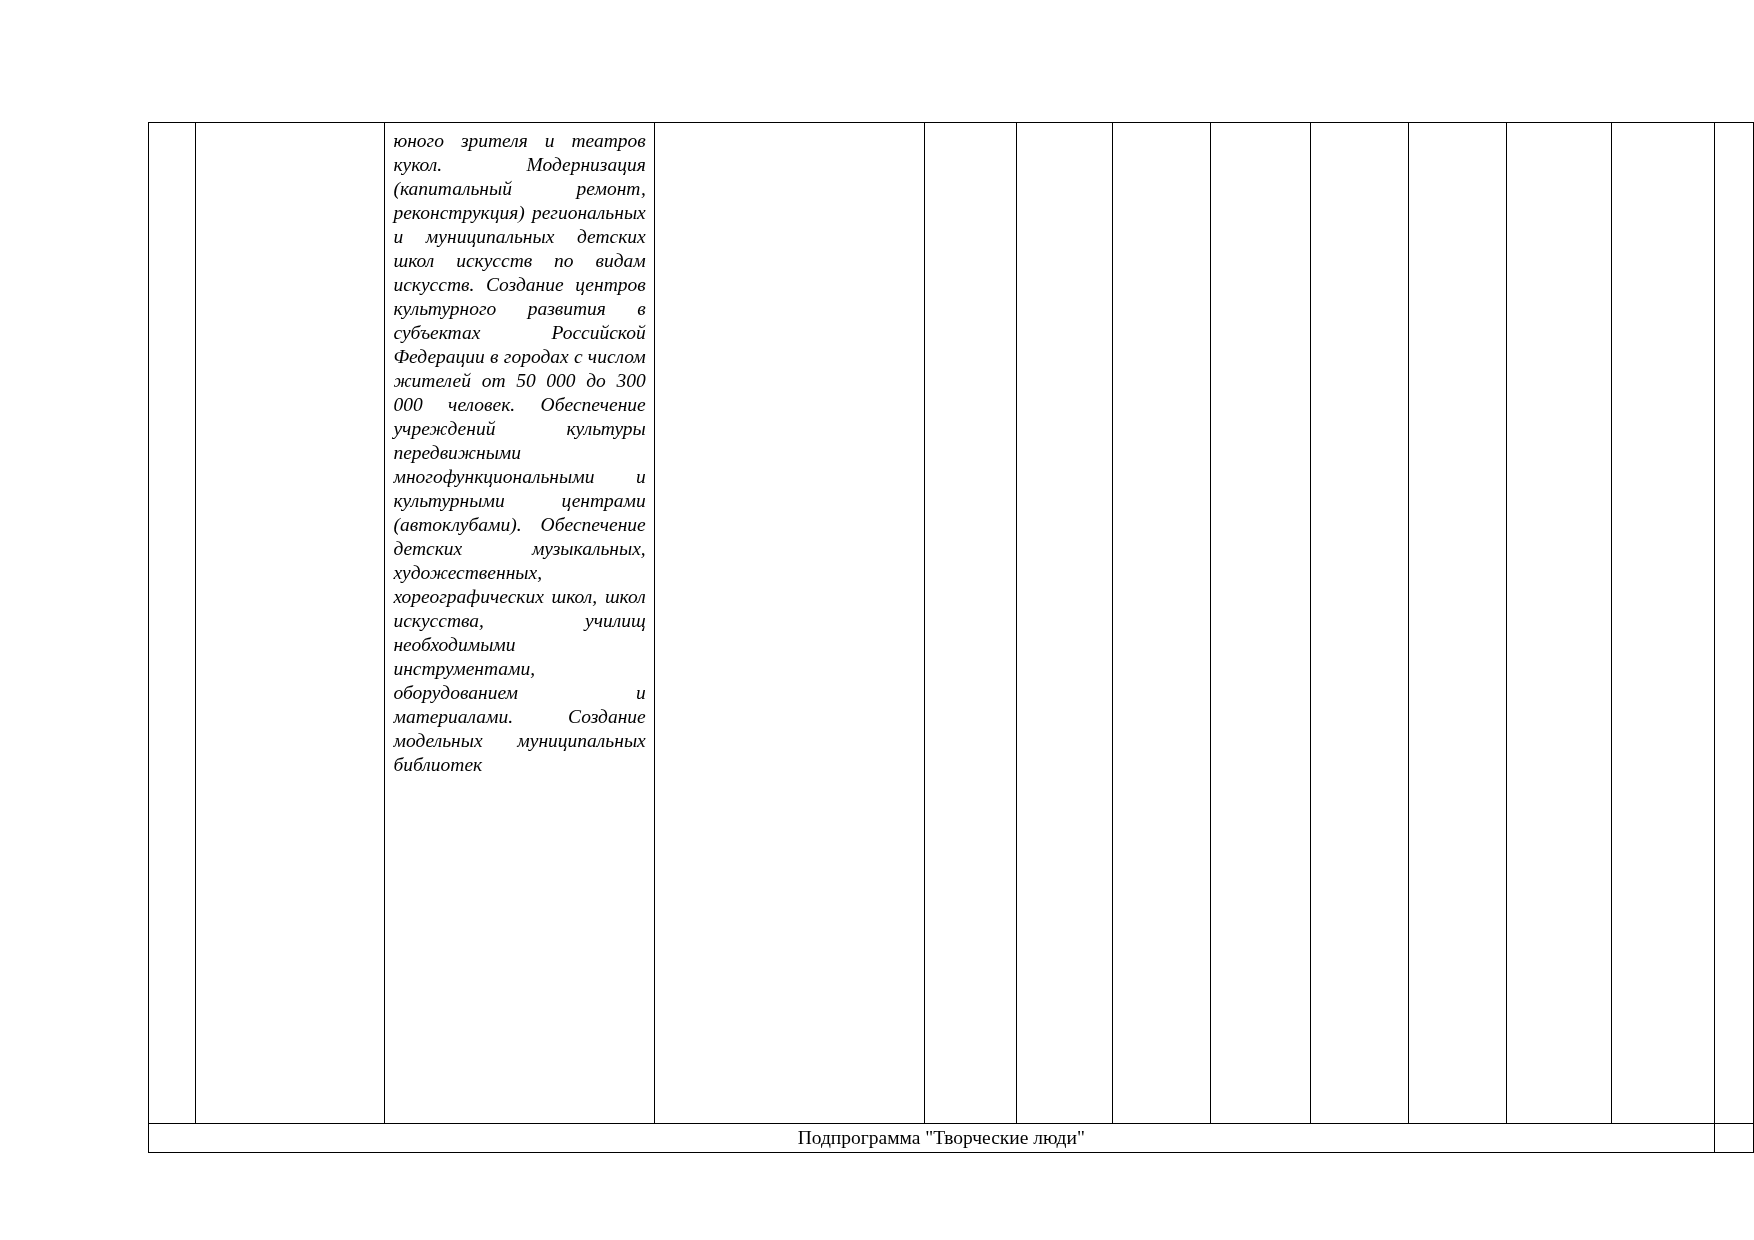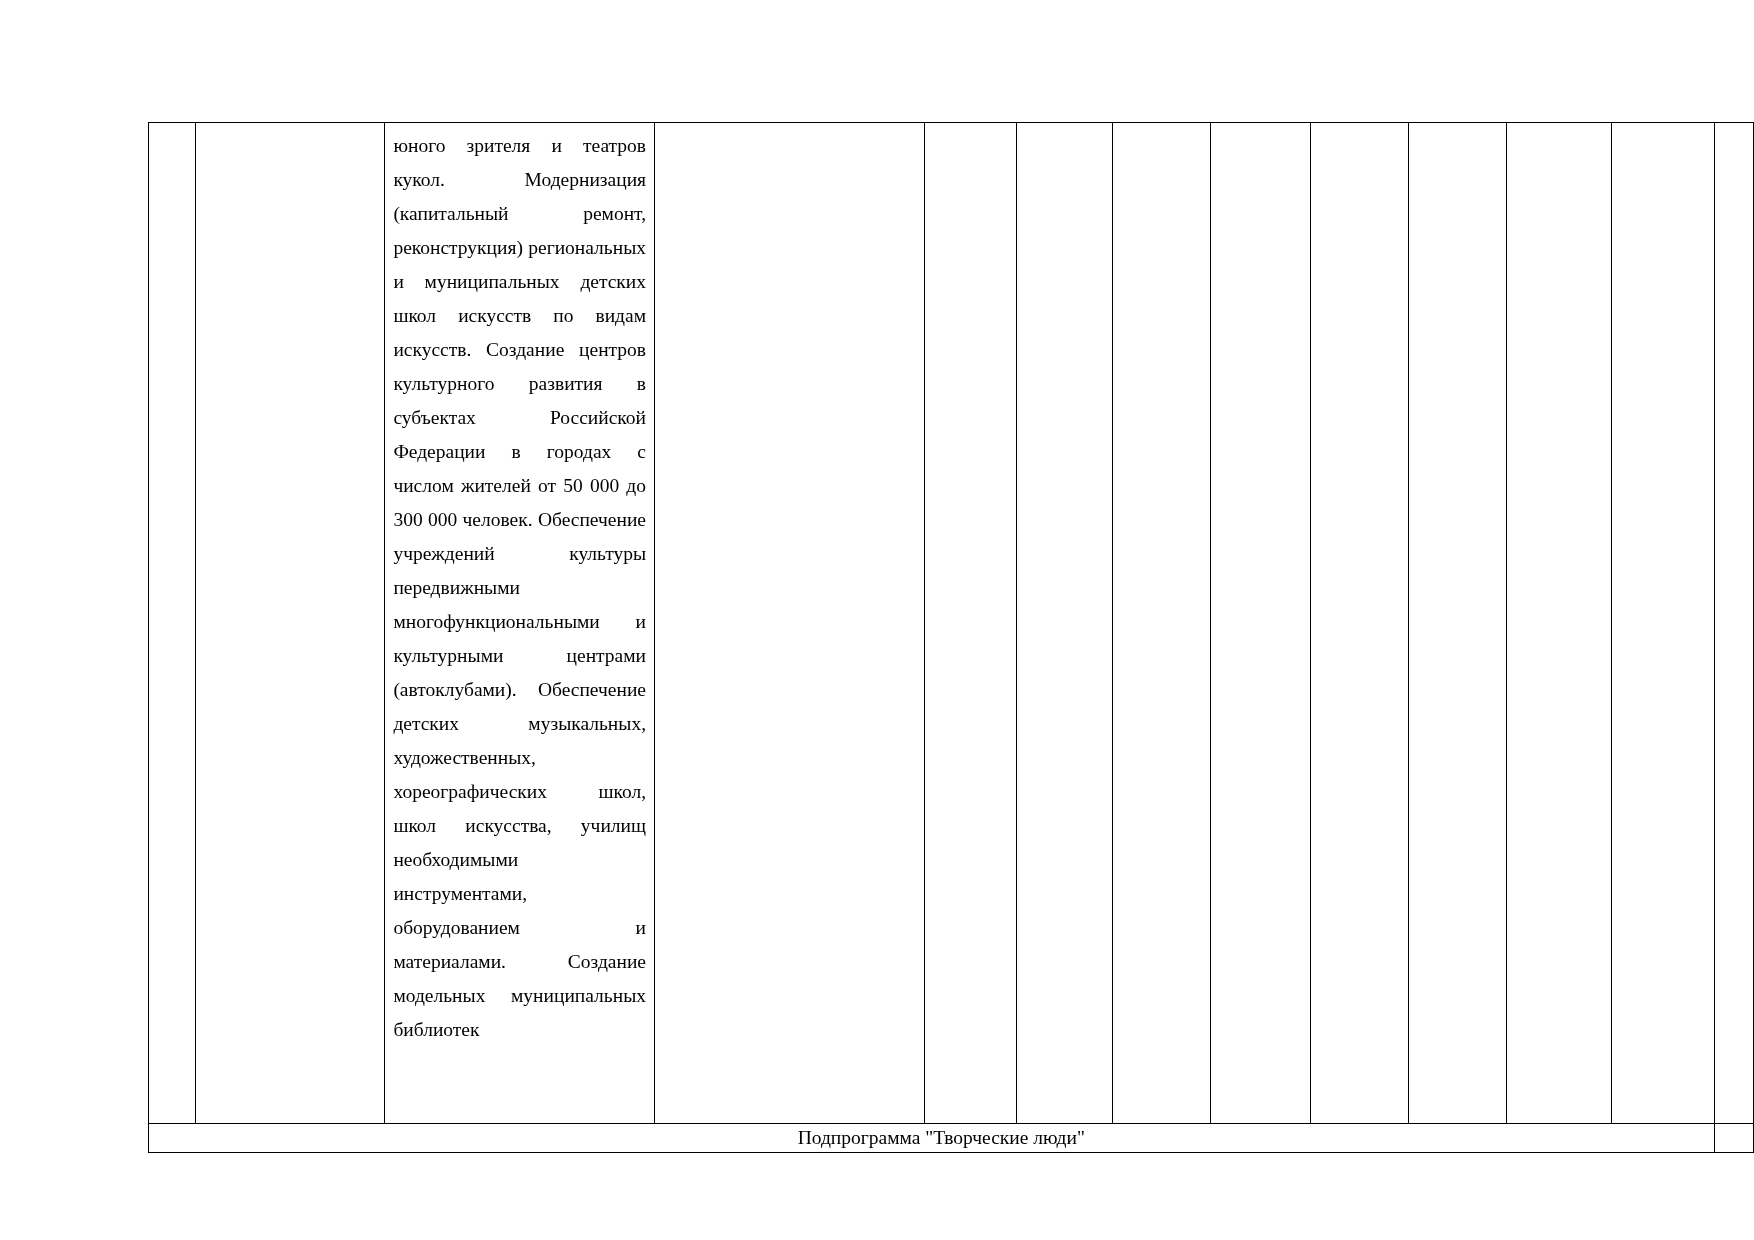--- a/index.html
+++ b/index.html
@@ -30,25 +30,26 @@
     border-collapse: collapse;
     table-layout: fixed;
   }
   .doc-table td {
     border: 1px solid #000000;
     vertical-align: top;
     padding: 0;
   }
   .cell-text {
     font-size: 19.5px;
-    line-height: 34px;
+    line-height: 24px;
     text-align: justify;
     text-align-last: left;
     padding: 6px 8px 4px 8px;
     hyphens: none;
+    font-style: italic;
   }
   .subrow-cell {
     text-align: center;
     vertical-align: middle;
     font-size: 19.5px;
     line-height: 28px;
     padding: 7px 6px 8px 6px;
   }
   .subrow-inner {
     text-align: center;

